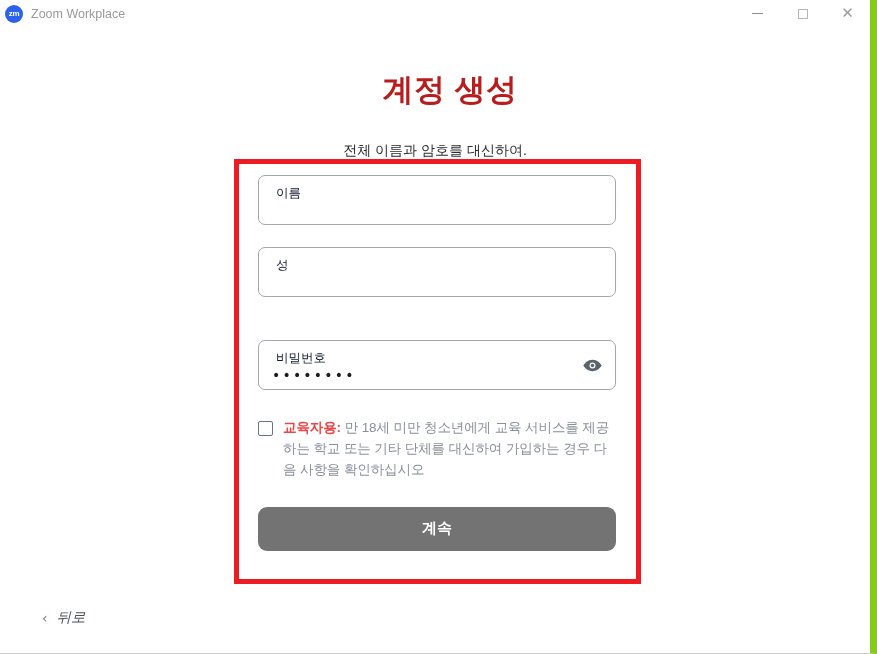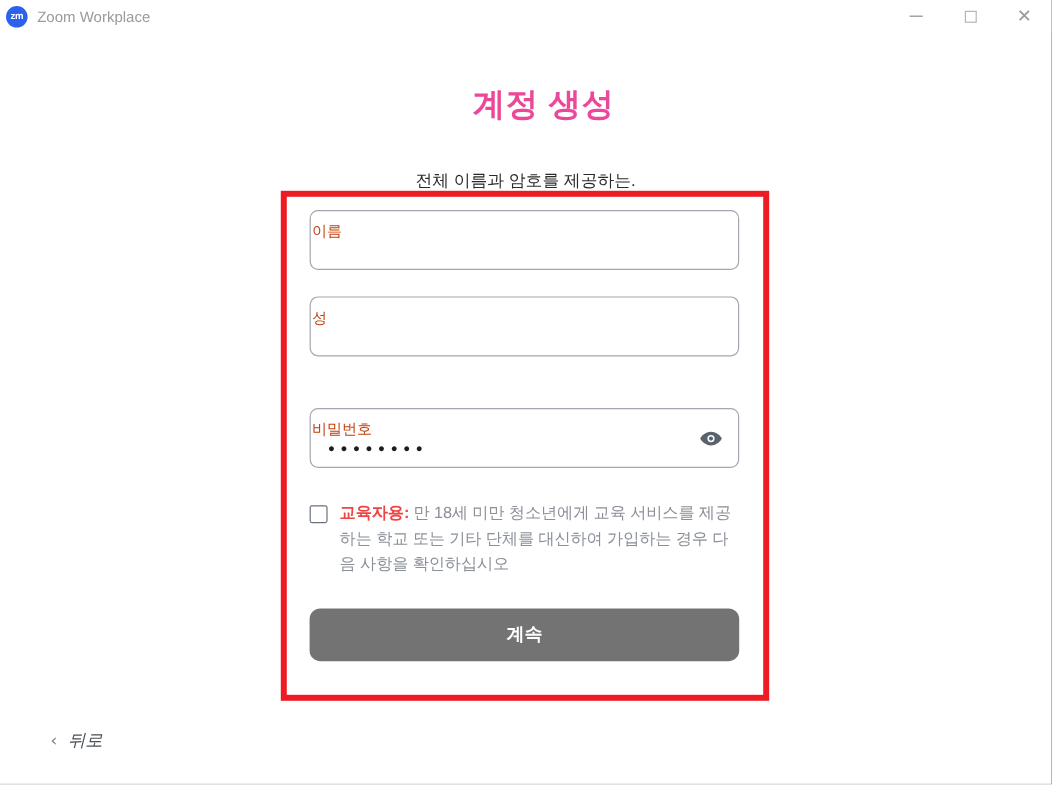--- a/index.html
+++ b/index.html
@@ -14,21 +14,21 @@
     font-family: "Liberation Sans", "DejaVu Sans", sans-serif;
     background: #ffffff;
     position: relative;
   }
 
   
   #app-window {
     position: absolute;
     inset: 0;
     background: #ffffff;
-    border-right: 1px solid #84cc16;
+    border-right: 7px solid #84cc16;
     border-bottom: 1px solid #cfcfcf;
   }
 
   
   #title-bar {
     position: absolute;
     top: 0; left: 0; right: 0;
     height: 27px;
     background: #ffffff;
     display: flex;
@@ -89,23 +89,23 @@
   #content {
     position: absolute;
     top: 27px; left: 0; right: 0; bottom: 0;
   }
 
   #page-title {
     position: absolute;
     top: 42px;
     left: 0; right: 0;
     text-align: center;
-    font-size: 27px;
+    font-size: 31px;
     font-weight: bold;
-    color: #ec4899;
+    color: #b91c1c;
     letter-spacing: 0.5px;
     padding-left: 30px;
   }
 
   #page-subtitle {
     position: absolute;
     top: 115px;
     left: 0; right: 0;
     text-align: center;
     font-size: 14px;
@@ -137,24 +137,24 @@
     width: 358px;
     height: 50px;
     border: 1px solid #a3a7af;
     border-radius: 7px;
     background: #ffffff;
     margin-bottom: 22px;
   }
 
   .field-placeholder {
     position: absolute;
-    left: 1px;
+    left: 17px;
     top: 9px;
     font-size: 12.5px;
-    color: #c2410c;
+    color: #0f172a;
   }
 
   #password-field { margin-bottom: 0; margin-top: 43px; }
 
   #password-value {
     position: absolute;
     left: 13px;
     top: 26px;
     font-size: 14px;
     letter-spacing: 2.2px;
@@ -262,21 +262,21 @@
       <div class="win-btn" id="window-close-button">
         <span class="win-glyph-close">✕</span>
       </div>
     </div>
   </div>
 
   <div id="content">
 
     <div id="page-title">계정 생성</div>
 
-    <div id="page-subtitle">전체 이름과 암호를 제공하는.</div>
+    <div id="page-subtitle">전체 이름과 암호를 대신하여.</div>
 
     <div id="annotation-box"></div>
 
     <div id="signup-form">
 
       
       <div class="text-field" id="first-name-field">
         <span class="field-placeholder">이름</span>
       </div>
 

